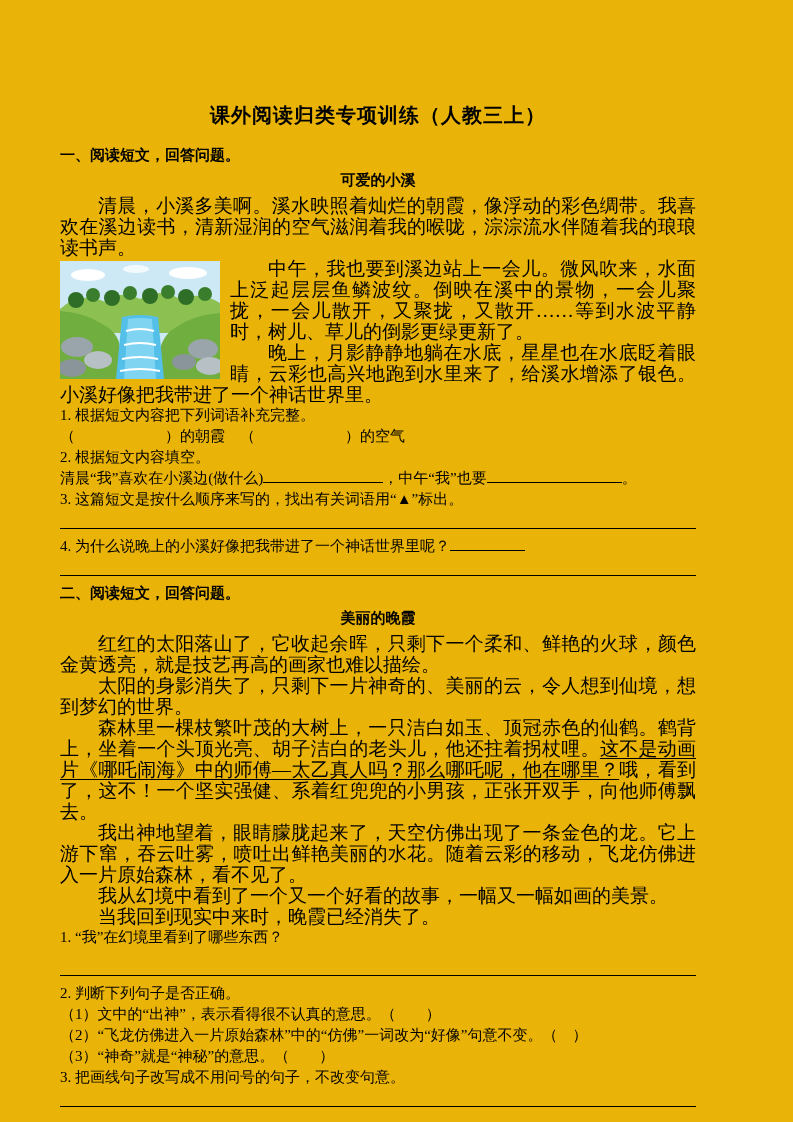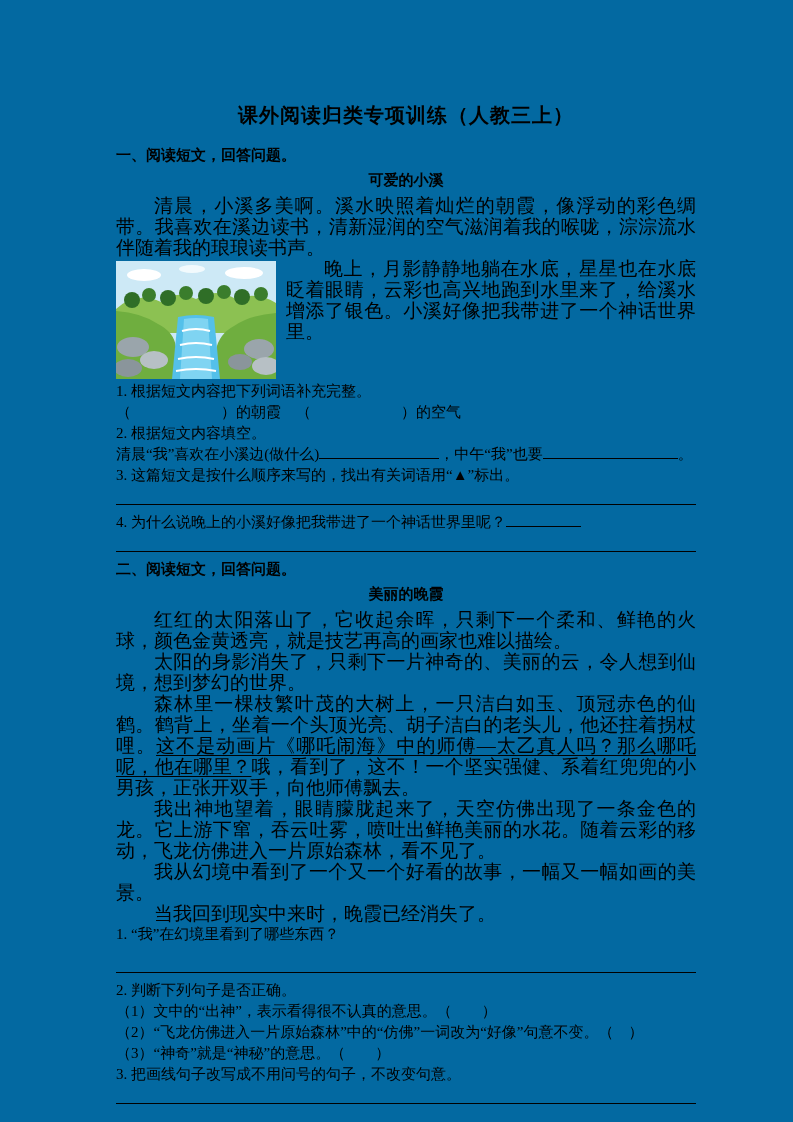--- a/index.html
+++ b/index.html
@@ -1,17 +1,17 @@
 <!DOCTYPE html>
 <html><head>
 <meta charset="utf-8">
 <style>
   html, body { margin:0; padding:0; background:#ffffff; }
   body { width:793px; font-family:"Liberation Serif","DejaVu Serif",serif; color:#000; }
-  .page { width:793px; height:1122px; box-sizing:border-box; padding:102px 97px 0 116px; overflow:hidden; background:#0369a1; }
+  .page { width:793px; height:1122px; box-sizing:border-box; padding:102px 97px 0 60px; overflow:hidden; background:#eab308; }
   .doc-title { font-size:20px; font-weight:bold; text-align:center; margin:0 0 16px 0; letter-spacing:1px; }
   .sec-heading { font-size:15px; line-height:21px; margin:0;font-weight:bold; }
   .passage-title { font-size:15px; line-height:21px; font-weight:bold; text-align:center; margin:4px; }
   .para { font-size:19px; line-height:21px; text-indent:2em; margin:0; text-align:justify; }
   .q { font-size:15px; line-height:21px; margin:0; }
   .illustration { float:left; width:160px; height:118px; margin:3px 10px 2px 0; display:block; }
   .clearfix::after { content:""; display:block; clear:both; }
   .blank { display:inline-block; border-bottom:1px solid #000; height:14px; vertical-align:baseline; }
   .w120 { width:120px; } .w135 { width:135px; } .w75 { width:75px; }
   .answer-line { border-bottom:1px solid #000; height:18px; margin:0 0 7px 0; }
@@ -52,20 +52,21 @@
       <path d="M64,84 Q80,80 96,84" stroke="#ffffff" stroke-width="2" fill="none"></path>
       <path d="M62,98 Q80,94 98,98" stroke="#ffffff" stroke-width="2" fill="none"></path>
       <path d="M60,110 Q80,106 100,110" stroke="#ffffff" stroke-width="2" fill="none"></path>
       <ellipse cx="17" cy="86" rx="16" ry="10" fill="#9aa5ab"></ellipse>
       <ellipse cx="38" cy="99" rx="14" ry="9" fill="#b7c0c5"></ellipse>
       <ellipse cx="12" cy="107" rx="14" ry="9" fill="#8a959b"></ellipse>
       <ellipse cx="143" cy="88" rx="15" ry="10" fill="#9aa5ab"></ellipse>
       <ellipse cx="150" cy="105" rx="14" ry="9" fill="#b7c0c5"></ellipse>
       <ellipse cx="124" cy="101" rx="12" ry="8" fill="#8a959b"></ellipse>
     </svg>
+    <p class="para">中午，我也要到溪边站上一会儿。微风吹来，水面上泛起层层鱼鳞波纹。倒映在溪中的景物，一会儿聚拢，一会儿散开，又聚拢，又散开……等到水波平静时，树儿、草儿的倒影更绿更新了。</p>
     <p class="para">晚上，月影静静地躺在水底，星星也在水底眨着眼睛，云彩也高兴地跑到水里来了，给溪水增添了银色。小溪好像把我带进了一个神话世界里。</p>
   </div>
 
   <div class="q">1. 根据短文内容把下列词语补充完整。</div>
   <div class="q">（　　　　　　）的朝霞　（　　　　　　）的空气</div>
   <div class="q">2. 根据短文内容填空。</div>
   <div class="q"><span>清晨“我”喜欢在小溪边(做什么)</span><span class="blank w120"></span><span>，中午“我”也要</span><span class="blank w135"></span><span>。</span></div>
   <div class="q">3. 这篇短文是按什么顺序来写的，找出有关词语用“▲”标出。</div>
   <div class="answer-line"></div>
   <div class="q"><span>4. 为什么说晚上的小溪好像把我带进了一个神话世界里呢？</span><span class="blank w75"></span></div>

